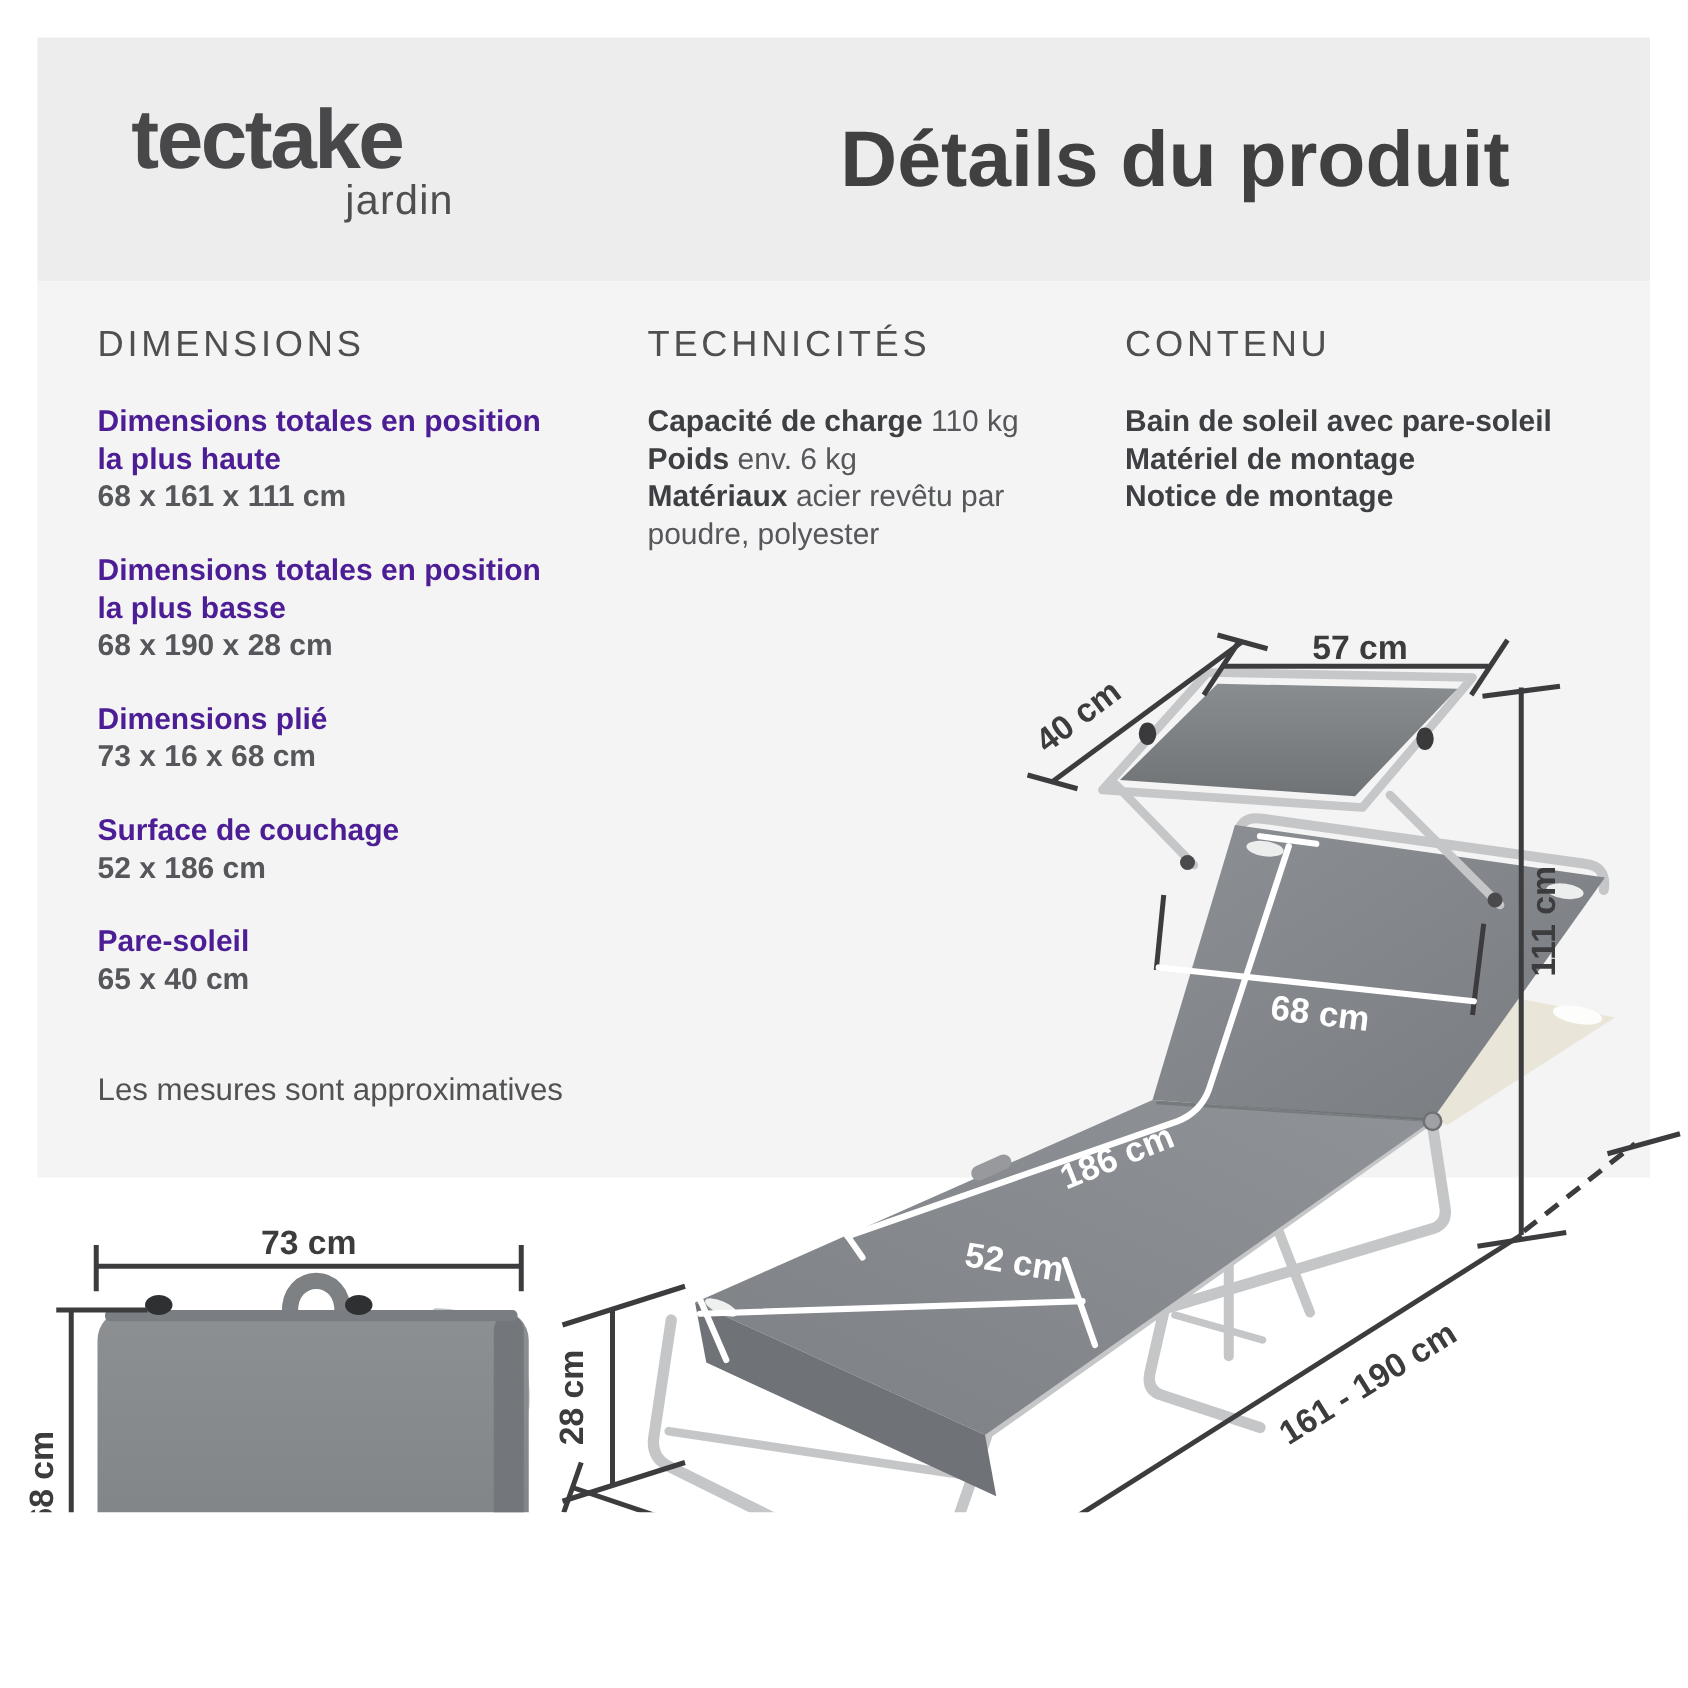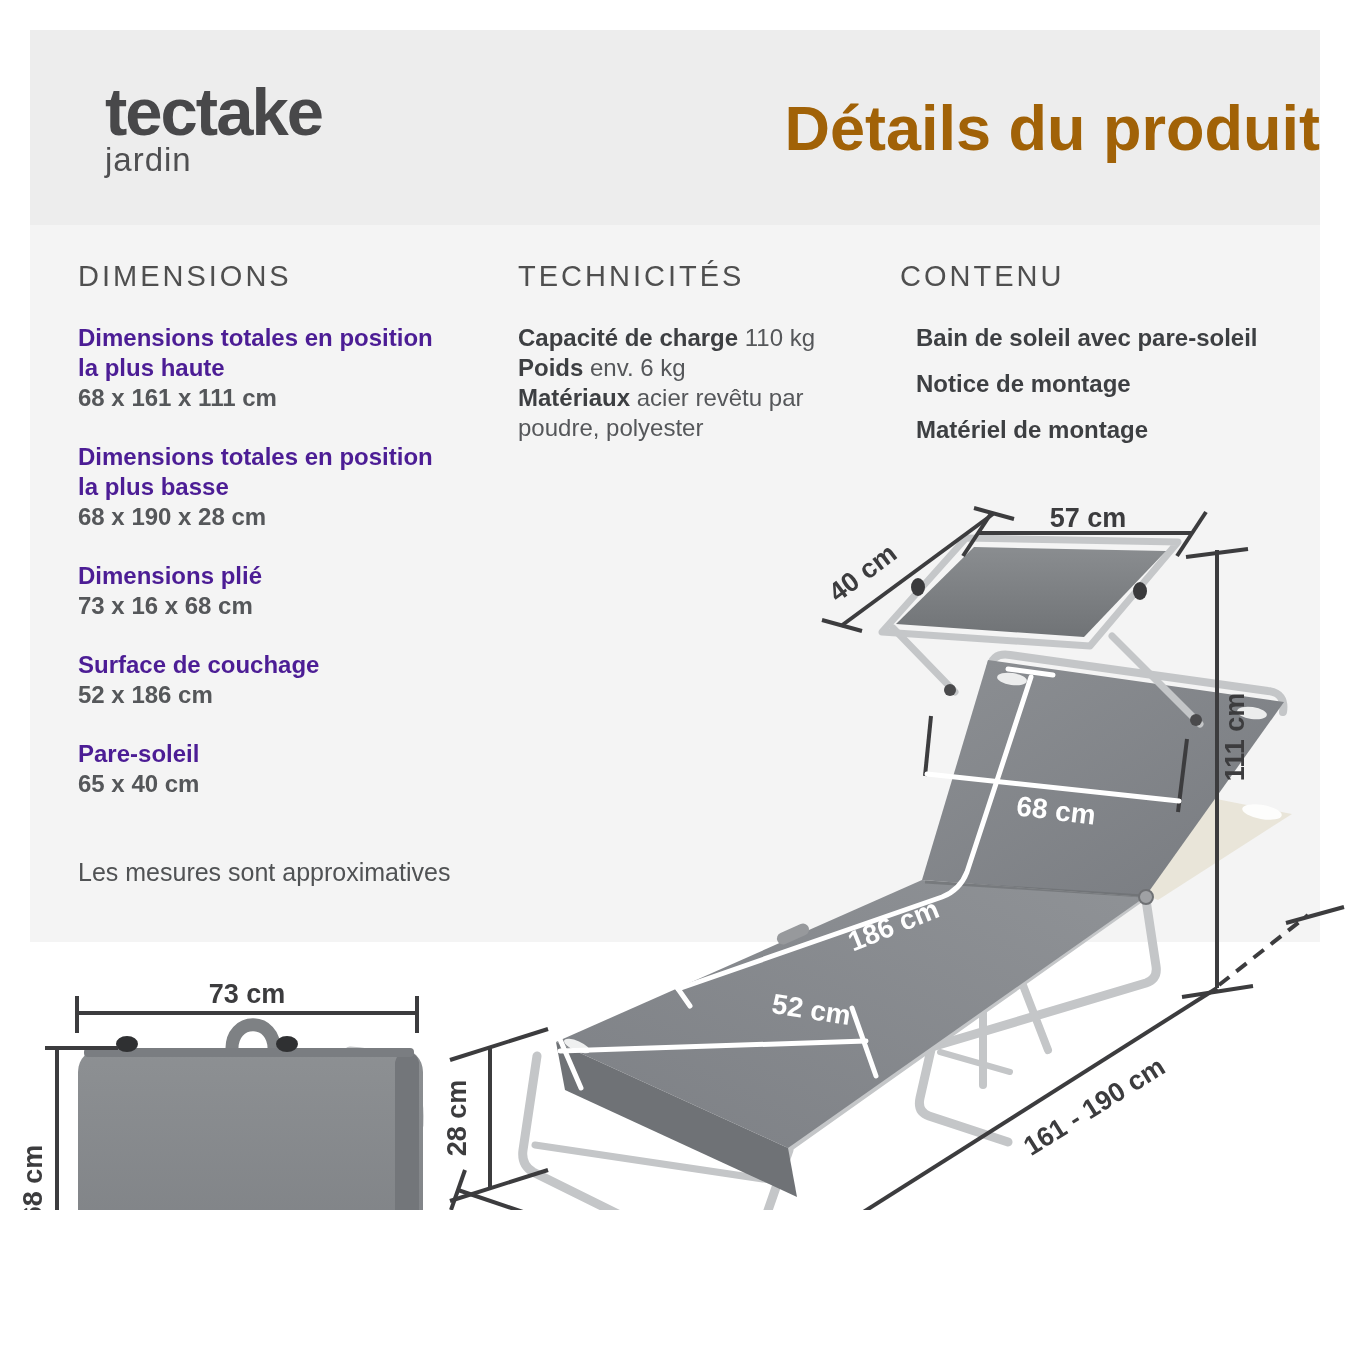--- a/index.html
+++ b/index.html
@@ -3,37 +3,37 @@
 <meta charset="utf-8">
 <style>
   html,body{margin:0;padding:0;}
   .page{position:relative;width:1350px;height:1210px;background:#ffffff;overflow:hidden;
         font-family:"Liberation Sans",sans-serif;}
   .panel-top{position:absolute;left:30px;top:30px;width:1290px;height:195px;background:#ededed;}
   .panel-main{position:absolute;left:30px;top:225px;width:1290px;height:717px;background:#f4f4f4;}
 
   .logo{position:absolute;left:105px;top:78px;color:#48484a;width:258px;}
   .logo-main{font-size:67px;font-weight:700;letter-spacing:-2px;line-height:1;}
-  .logo-sub{font-size:33px;font-weight:400;margin-top:-4px;letter-spacing:1px;color:#4f4f51;}
-
-  .title{position:absolute;left:560px;top:92px;width:760px;text-align:right;
-         font-size:63px;font-weight:700;color:#a16207;}
+  .logo-sub{font-size:33px;font-weight:400;text-align:right;margin-top:-4px;letter-spacing:1px;color:#4f4f51;}
+
+  .title{position:absolute;left:560px;top:92px;width:760px;text-align:center;
+         font-size:63px;font-weight:700;color:#404040;}
 
   .col{position:absolute;top:260px;}
   .col-1{left:78px;width:390px;}
   .col-2{left:518px;width:345px;}
   .col-3{left:900px;width:390px;}
   .col h2{font-size:29px;font-weight:400;letter-spacing:3px;color:#4f4f4f;margin:0 0 30px 0;}
   .dim-item{margin-bottom:29px;}
   .lbl-line{display:block;}
   .dim-label{margin:0;font-size:24px;font-weight:700;color:#4c1d95;line-height:30px;}
   .dim-value{margin:0;font-size:24px;font-weight:700;color:#55575a;line-height:30px;}
   .tech-line{margin:0;font-size:24px;color:#55575a;line-height:30px;}
   .tech-line strong{color:#3d3f42;}
-  .contenu-line{margin:16px;font-size:24px;font-weight:700;color:#3d3f42;line-height:30px;}
+  .contenu-line{margin:0;font-size:24px;font-weight:700;color:#3d3f42;line-height:30px;}
   .note{position:absolute;left:78px;top:858px;font-size:25px;color:#505254;}
 
   svg.diagram{position:absolute;left:0;top:0;}
   .dline{stroke:#3c3c3e;stroke-width:4;fill:none;}
   .wline{stroke:#ffffff;stroke-width:5;fill:none;stroke-linecap:round;}
   .silver{stroke:#c4c6c8;fill:none;stroke-linecap:round;}
   .dim-text{font-family:"Liberation Sans",sans-serif;font-size:27px;font-weight:700;fill:#3c3c3e;}
   .white-text{font-family:"Liberation Sans",sans-serif;font-size:28px;font-weight:700;fill:#ffffff;}
 </style>
 </head>
@@ -90,22 +90,22 @@
   <div class="col col-2">
     <h2>TECHNICITÉS</h2>
     <p class="tech-line"><strong>Capacité de charge</strong> <span>110 kg</span></p>
     <p class="tech-line"><strong>Poids</strong> <span>env. 6 kg</span></p>
     <p class="tech-line"><strong>Matériaux</strong> <span>acier revêtu par poudre, polyester</span></p>
   </div>
 
   <div class="col col-3">
     <h2>CONTENU</h2>
     <p class="contenu-line">Bain de soleil avec pare-soleil</p>
+    <p class="contenu-line">Matériel de montage</p>
     <p class="contenu-line">Notice de montage</p>
-    <p class="contenu-line">Matériel de montage</p>
   </div>
 
   <div class="note">Les mesures sont approximatives</div>
 
   <svg class="diagram" width="1350" height="1350" viewBox="0 0 1350 1350">
     <defs>
       <linearGradient id="gFab" x1="0" y1="0" x2="1" y2="1">
         <stop offset="0" stop-color="#8c8f93"></stop>
           <stop offset="1" stop-color="#787b80"></stop>
       </linearGradient>

